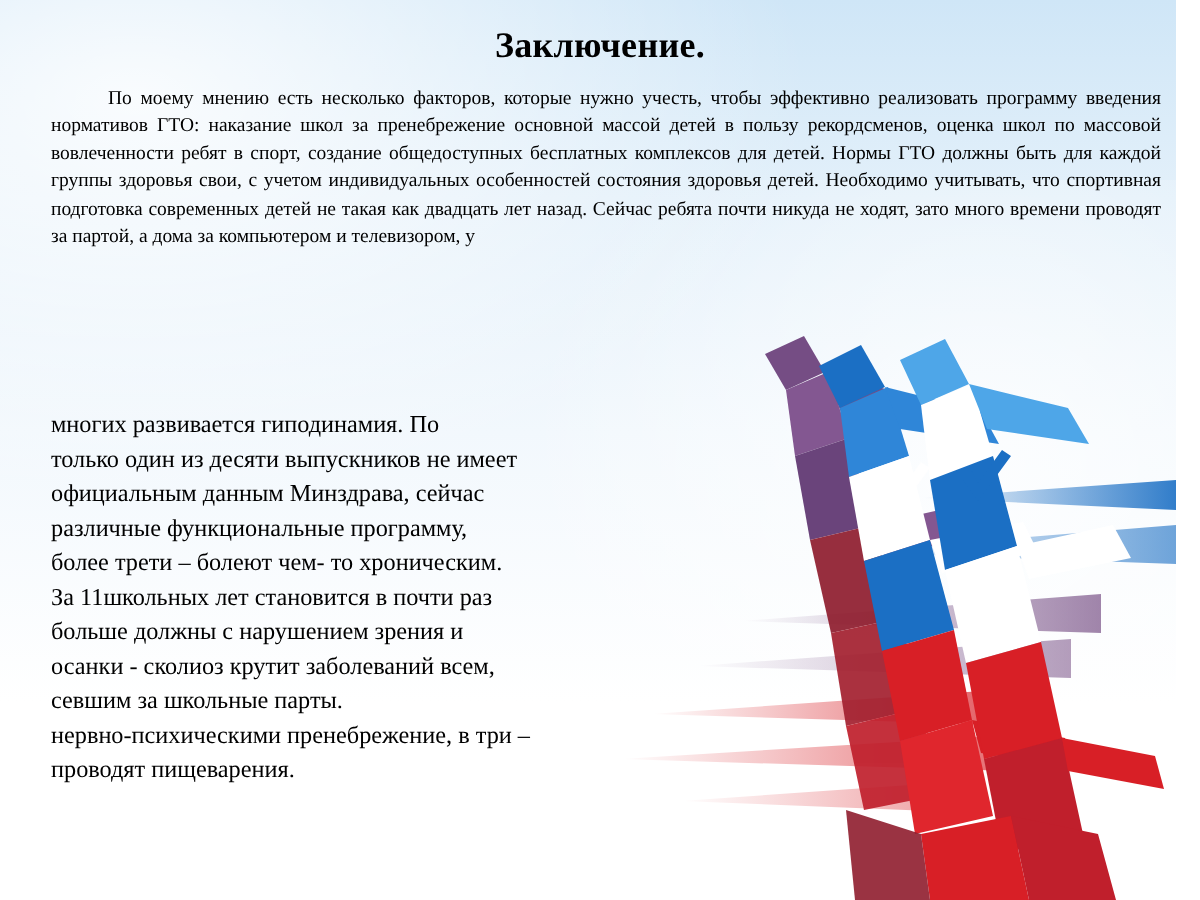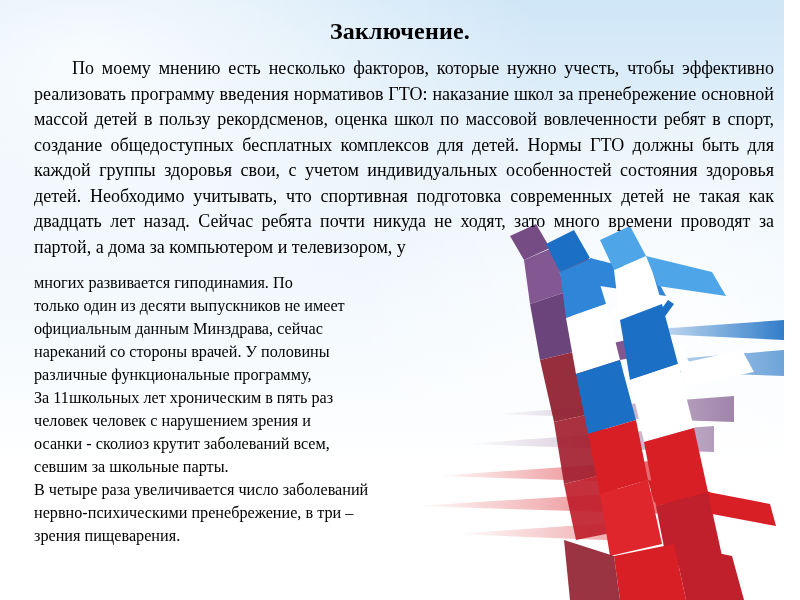--- a/index.html
+++ b/index.html
@@ -49,21 +49,21 @@
     font-weight: bold;
     color: #000000;
     letter-spacing: 0.2px;
   }
 
   .body-text {
     position: absolute;
     left: 34px;
     top: 56px;
     width: 740px;
-    font-size: 18px;
+    font-size: 13px;
     line-height: 1.42;
     color: #000000;
     text-align: justify;
     text-justify: inter-word;
     z-index: 5;
   }
   .body-text p {
     margin: 0;
   }
   .indent {
@@ -177,24 +177,23 @@
   <div class="title">Заключение.</div>
 
   <div class="body-text">
     <p class="indent">По моему мнению есть несколько факторов, которые нужно учесть, чтобы эффективно реализовать программу введения нормативов ГТО: наказание школ за пренебрежение основной  массой детей в пользу рекордсменов, оценка школ по массовой вовлеченности ребят в спорт, создание общедоступных бесплатных комплексов для детей. Нормы ГТО должны быть для каждой группы здоровья свои, с учетом индивидуальных особенностей состояния здоровья детей. Необходимо учитывать, что спортивная подготовка современных  детей не такая как двадцать лет назад. Сейчас ребята почти никуда не ходят, зато много времени проводят за партой, а дома за компьютером и телевизором, у</p>
   </div>
 
   <div class="lower-text">
     <div>многих развивается гиподинамия. По</div>
     <div>только один из десяти выпускников не имеет</div>
     <div>официальным данным Минздрава, сейчас</div>
-    <div>нареканий со стороны врачей. У половины</div>
     <div> различные функциональные программу,</div>
-    <div>За 11школьных лет хроническим в пять раз</div>
-    <div>человек человек с нарушением зрения и</div>
+    <div>более трети – болеют чем- то хроническим.</div>
+    <div>За 11школьных лет становится в почти раз</div>
+    <div>больше должны с нарушением зрения и</div>
     <div>осанки - сколиоз крутит заболеваний всем,</div>
     <div> севшим за школьные парты.</div>
-    <div> В четыре раза увеличивается число заболеваний</div>
     <div>нервно-психическими пренебрежение, в три –</div>
-    <div> зрения пищеварения.</div>
+    <div> проводят пищеварения.</div>
   </div>
 
 </div>
 
 </body></html>

